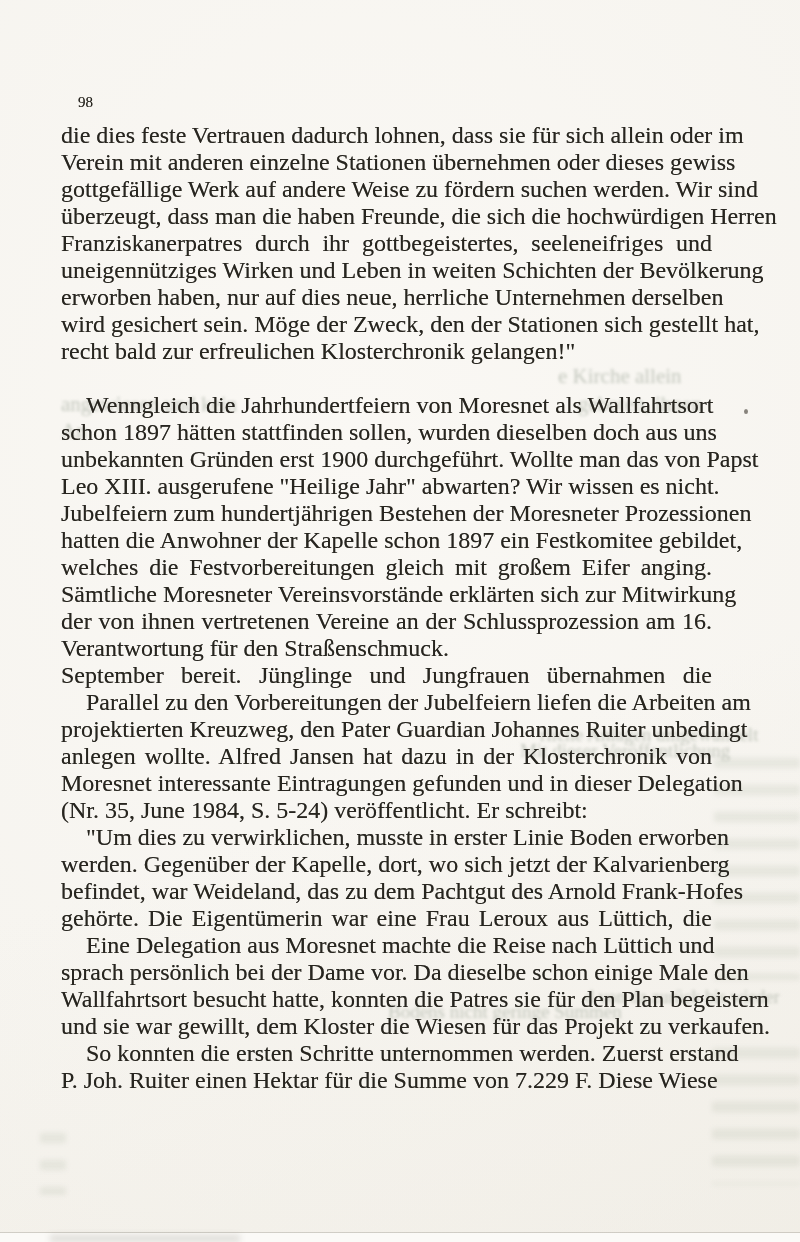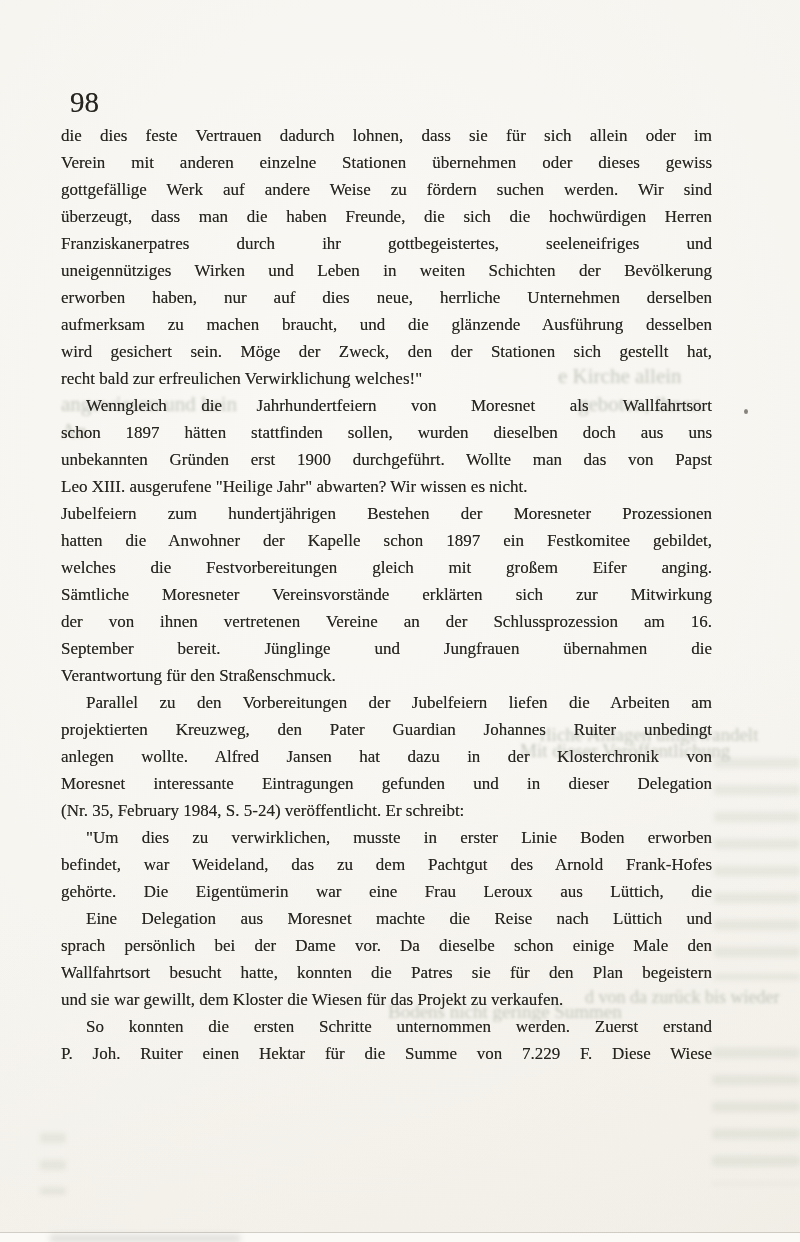--- a/index.html
+++ b/index.html
@@ -8,32 +8,32 @@
     overflow: hidden;
     font-family: "Liberation Serif", serif;
   }
   #book-page {
     position: absolute; inset: 0;
     background:
       linear-gradient(160deg, rgba(255,255,255,0) 60%, rgba(236,232,222,0.45) 100%),
       radial-gradient(140% 120% at 45% 35%, #faf8f4 0%, #f6f4ef 55%, #f2efe8 100%);
   }
   #page-number {
-    position: absolute; left: 70px; top: 89px;
-    font-size: 29px; line-height: 27px;
+    position: absolute; left: 78px; top: 89px;
+    font-size: 15px; line-height: 27px;
     color: #27251f;
     text-shadow: 0 0 0.5px rgba(39,37,31,0.55);
   }
   #text-block {
     position: absolute; left: 61px; top: 122px; width: 651px;
   }
   .paragraph { position: relative; }
-  .paragraph.gap-before { }
+  .paragraph.gap-before { margin-top: 27px; }
   .line {
-    font-size: 17px;
+    font-size: 24px;
     line-height: 27px;
     height: 27px;
     color: #27251f;
     text-align: justify;
     text-align-last: justify;
     white-space: nowrap;
     text-shadow: 0 0 0.5px rgba(39,37,31,0.55);
   }
   .line.no-just { text-align-last: left; }
   .line.indent { text-indent: 25px; }
@@ -107,48 +107,48 @@
 
   <div id="text-block">
       <div class="paragraph">
         <div class="line">die dies feste Vertrauen dadurch lohnen, dass sie für sich allein oder im</div>
         <div class="line">Verein mit anderen einzelne Stationen übernehmen oder dieses gewiss</div>
         <div class="line">gottgefällige Werk auf andere Weise zu fördern suchen werden. Wir sind</div>
         <div class="line">überzeugt, dass man die haben Freunde, die sich die hochwürdigen Herren</div>
         <div class="line">Franziskanerpatres durch ihr gottbegeistertes, seeleneifriges und</div>
         <div class="line">uneigennütziges Wirken und Leben in weiten Schichten der Bevölkerung</div>
         <div class="line">erworben haben, nur auf dies neue, herrliche Unternehmen derselben</div>
-        <div class="line">aufmerksam zu machen braucht, und die glänzende Ausführung desselben</div>
         <div class="line">wird gesichert sein. Möge der Zweck, den der Stationen sich gestellt hat,</div>
-        <div class="line no-just">recht bald zur erfreulichen Verwirklichung welches!"</div>
+        <div class="line no-just">recht bald zur erfreulichen Klosterchronik gelangen!"</div>
       </div>
       <div class="paragraph gap-before">
         <div class="line indent">Wenngleich die Jahrhundertfeiern von Moresnet als Wallfahrtsort</div>
         <div class="line">schon 1897 hätten stattfinden sollen, wurden dieselben doch aus uns</div>
         <div class="line">unbekannten Gründen erst 1900 durchgeführt. Wollte man das von Papst</div>
         <div class="line no-just">Leo XIII. ausgerufene "Heilige Jahr" abwarten? Wir wissen es nicht.</div>
       </div>
       <div class="paragraph">
         <div class="line">Jubelfeiern zum hundertjährigen Bestehen der Moresneter Prozessionen</div>
         <div class="line">hatten die Anwohner der Kapelle schon 1897 ein Festkomitee gebildet,</div>
         <div class="line">welches die Festvorbereitungen gleich mit großem Eifer anging.</div>
         <div class="line">Sämtliche Moresneter Vereinsvorstände erklärten sich zur Mitwirkung</div>
         <div class="line">der von ihnen vertretenen Vereine an der Schlussprozession am 16.</div>
+        <div class="line no-just">Verantwortung für den Straßenschmuck.</div>
         <div class="line">September bereit. Jünglinge und Jungfrauen übernahmen die</div>
-        <div class="line no-just">Verantwortung für den Straßenschmuck.</div>
       </div>
       <div class="paragraph">
         <div class="line indent">Parallel zu den Vorbereitungen der Jubelfeiern liefen die Arbeiten am</div>
         <div class="line">projektierten Kreuzweg, den Pater Guardian Johannes Ruiter unbedingt</div>
         <div class="line">anlegen wollte. Alfred Jansen hat dazu in der Klosterchronik von</div>
         <div class="line">Moresnet interessante Eintragungen gefunden und in dieser Delegation</div>
-        <div class="line no-just">(Nr. 35, February 1984, S. 5-24) veröffentlicht. Er schreibt:</div>
+        <div class="line no-just">(Nr. 35, June 1984, S. 5-24) veröffentlicht. Er schreibt:</div>
       </div>
       <div class="paragraph">
         <div class="line indent">"Um dies zu verwirklichen, musste in erster Linie Boden erworben</div>
+        <div class="line">werden. Gegenüber der Kapelle, dort, wo sich jetzt der Kalvarienberg</div>
         <div class="line">befindet, war Weideland, das zu dem Pachtgut des Arnold Frank-Hofes</div>
         <div class="line">gehörte. Die Eigentümerin war eine Frau Leroux aus Lüttich, die</div>
       </div>
       <div class="paragraph">
         <div class="line indent">Eine Delegation aus Moresnet machte die Reise nach Lüttich und</div>
         <div class="line">sprach persönlich bei der Dame vor. Da dieselbe schon einige Male den</div>
         <div class="line">Wallfahrtsort besucht hatte, konnten die Patres sie für den Plan begeistern</div>
         <div class="line no-just">und sie war gewillt, dem Kloster die Wiesen für das Projekt zu verkaufen.</div>
       </div>
       <div class="paragraph">

